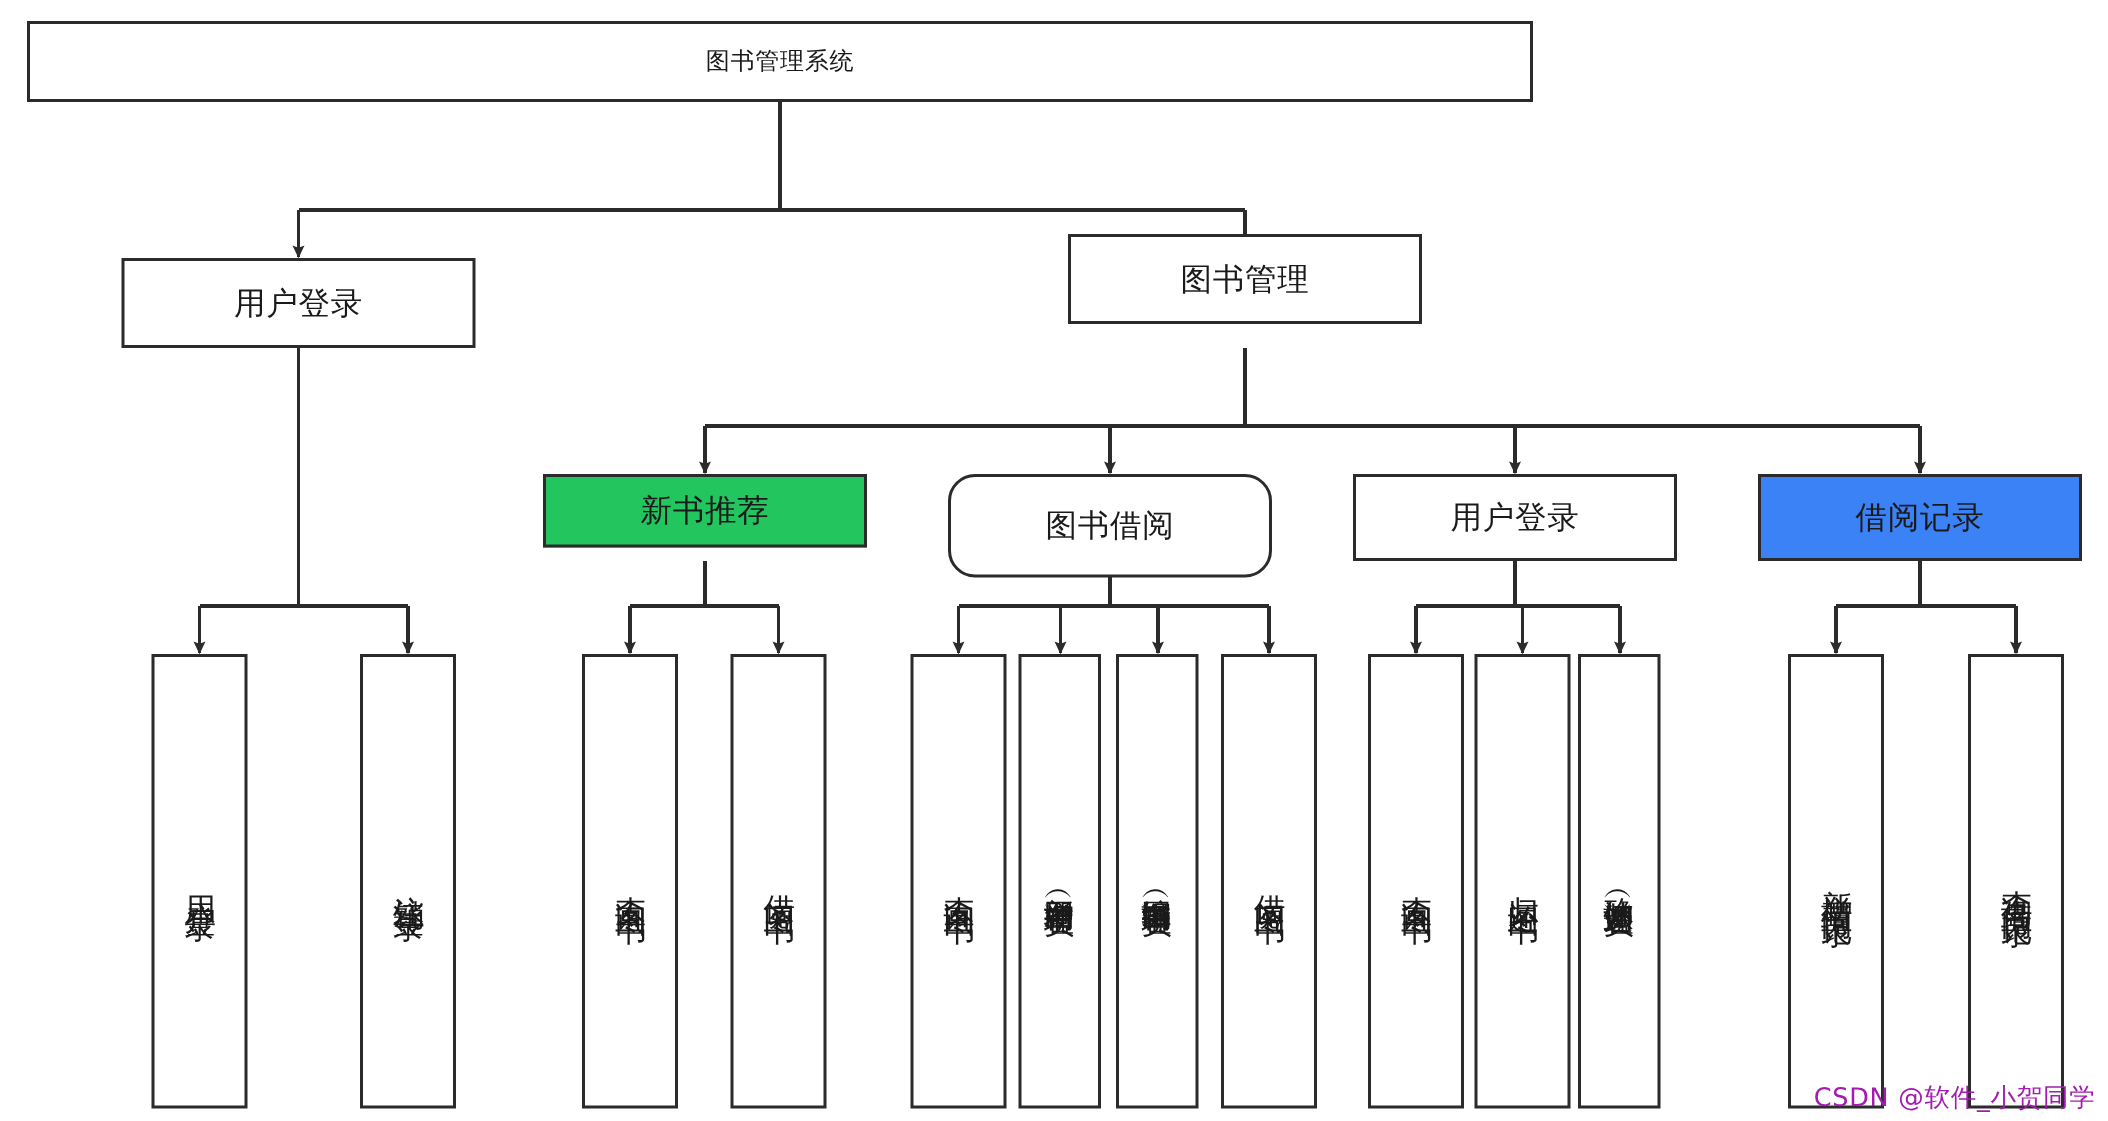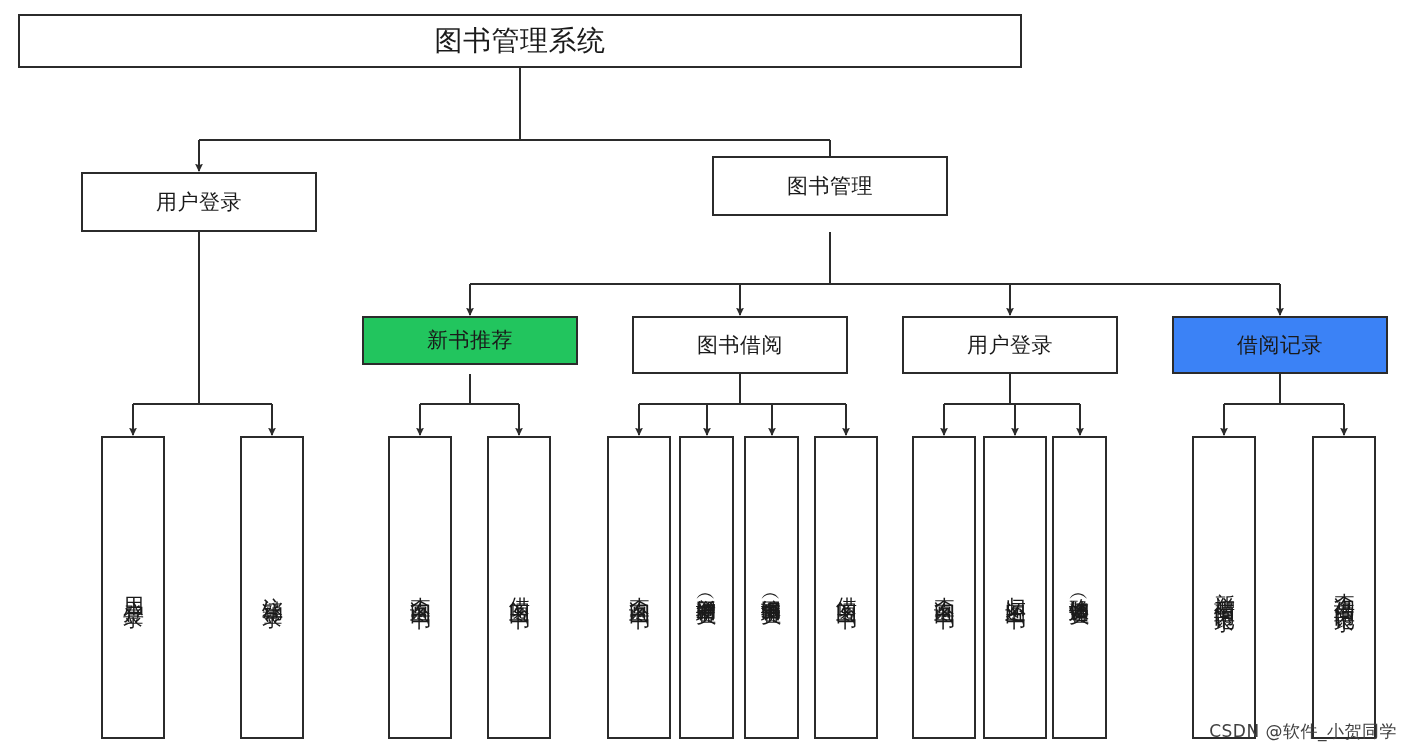--- a/index.html
+++ b/index.html
@@ -42,21 +42,21 @@
     text-align: center;
     line-height: 1.18;
     white-space: pre-line;
   }
   
   .node.horiz .node-label {
     font-size: 21px;
     letter-spacing: 0.5px;
   }
   .node.root .node-label {
-    font-size: 28px;
+    font-size: 16px;
   }
   
   .node.vert {
     align-items: center;
     justify-content: center;
     padding: 4px 0;
   }
   .node.vert .node-label {
     writing-mode: vertical-rl;
     text-orientation: upright;
@@ -68,21 +68,21 @@
   }
   .node.vert.narrow .node-label {
     font-size: 20px;
     letter-spacing: 1px;
   }
   #watermark {
     position: absolute;
     right: 8px;
     bottom: 4px;
     font-size: 17px;
-    color: #404040;
+    color: #a21caf;
     z-index: 5;
     white-space: nowrap;
     letter-spacing: 0.5px;
   }
 </style>
 </head>
 <body>
 
 <div id="diagram-canvas">
   <svg id="edge-layer" viewBox="0 0 1405 747" width="1405" height="747" xmlns="http://www.w3.org/2000/svg">
@@ -134,21 +134,21 @@
       </div>
       <div class="node horiz" style="left: 81px; top: 172px; width: 236px; height: 60px; border-color: rgb(43, 43, 43); background: rgb(255, 255, 255);">
         <span class="node-label">用户登录</span>
       </div>
       <div class="node horiz" style="left: 712px; top: 156px; width: 236px; height: 60px; border-color: rgb(43, 43, 43); background: rgb(255, 255, 255);">
         <span class="node-label">图书管理</span>
       </div>
       <div class="node horiz" style="left: 362px; top: 316px; width: 216px; height: 49px; border-color: rgb(43, 43, 43); background: #22c55e;">
         <span class="node-label">新书推荐</span>
       </div>
-      <div class="node horiz" style="left: 632px; top: 316px; width: 216px; height: 58px; border-color: rgb(43, 43, 43); background: rgb(255, 255, 255);">
+      <div class="node horiz" style="left: 632px; top: 316px; width: 216px; height: 69px; border-color: rgb(43, 43, 43); background: rgb(255, 255, 255); border-radius: 18px;">
         <span class="node-label">图书借阅</span>
       </div>
       <div class="node horiz" style="left: 902px; top: 316px; width: 216px; height: 58px; border-color: rgb(43, 43, 43); background: rgb(255, 255, 255);">
         <span class="node-label">用户登录</span>
       </div>
       <div class="node horiz" style="left: 1172px; top: 316px; width: 216px; height: 58px; border-color: rgb(43, 43, 43); background: #3b82f6;">
         <span class="node-label">借阅记录</span>
       </div>
       <div class="node vert" style="left: 101px; top: 436px; width: 64px; height: 303px; border-color: rgb(43, 43, 43); background: rgb(255, 255, 255);">
         <span class="node-label">用户登录</span>

